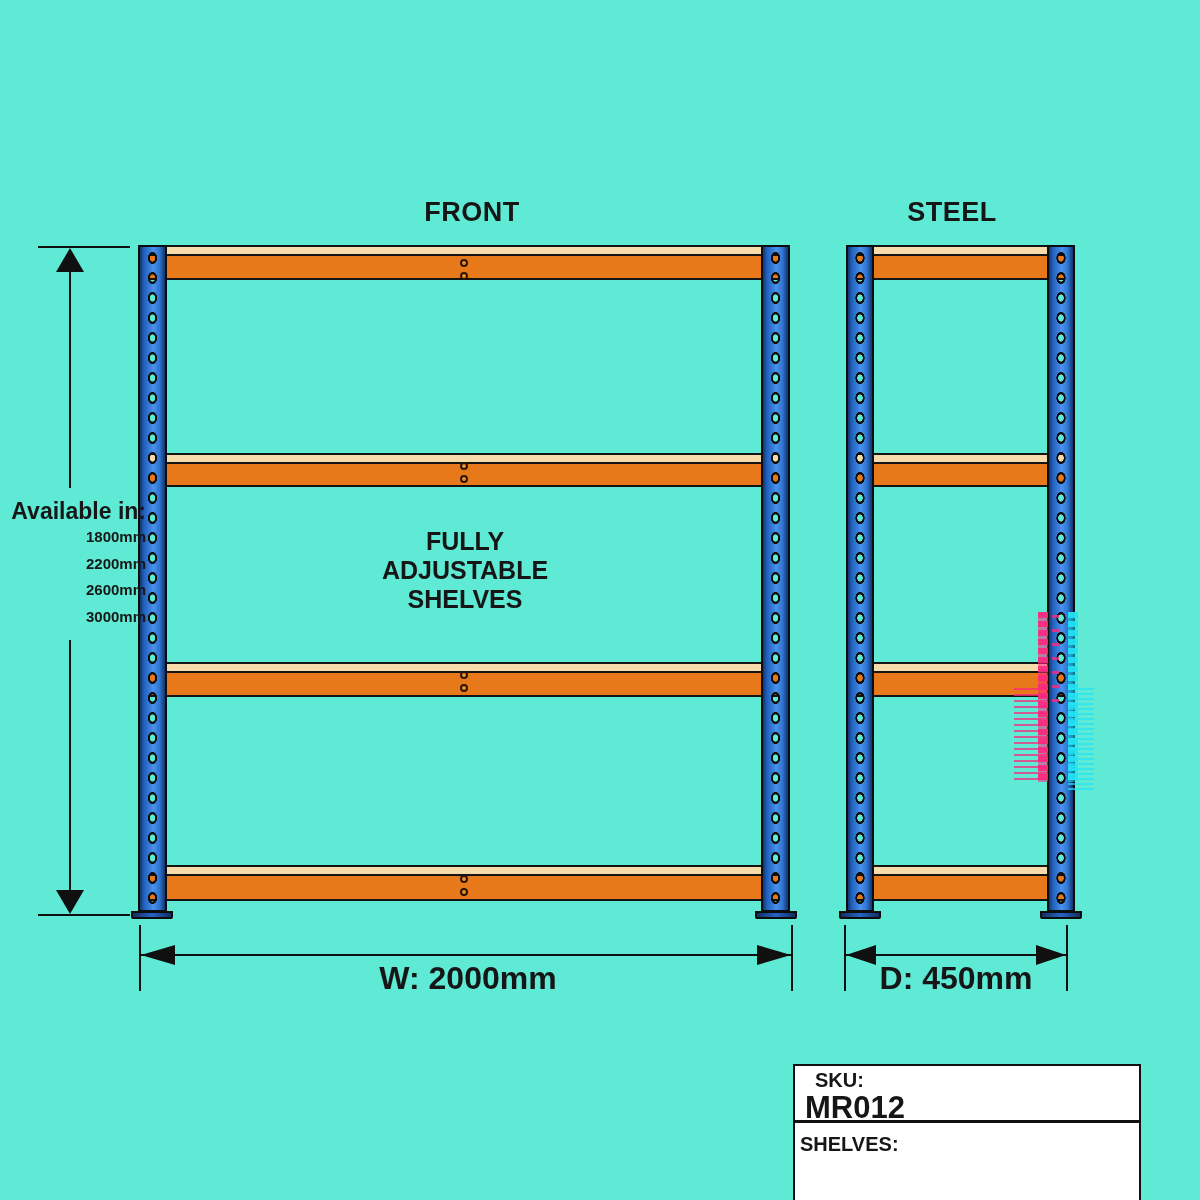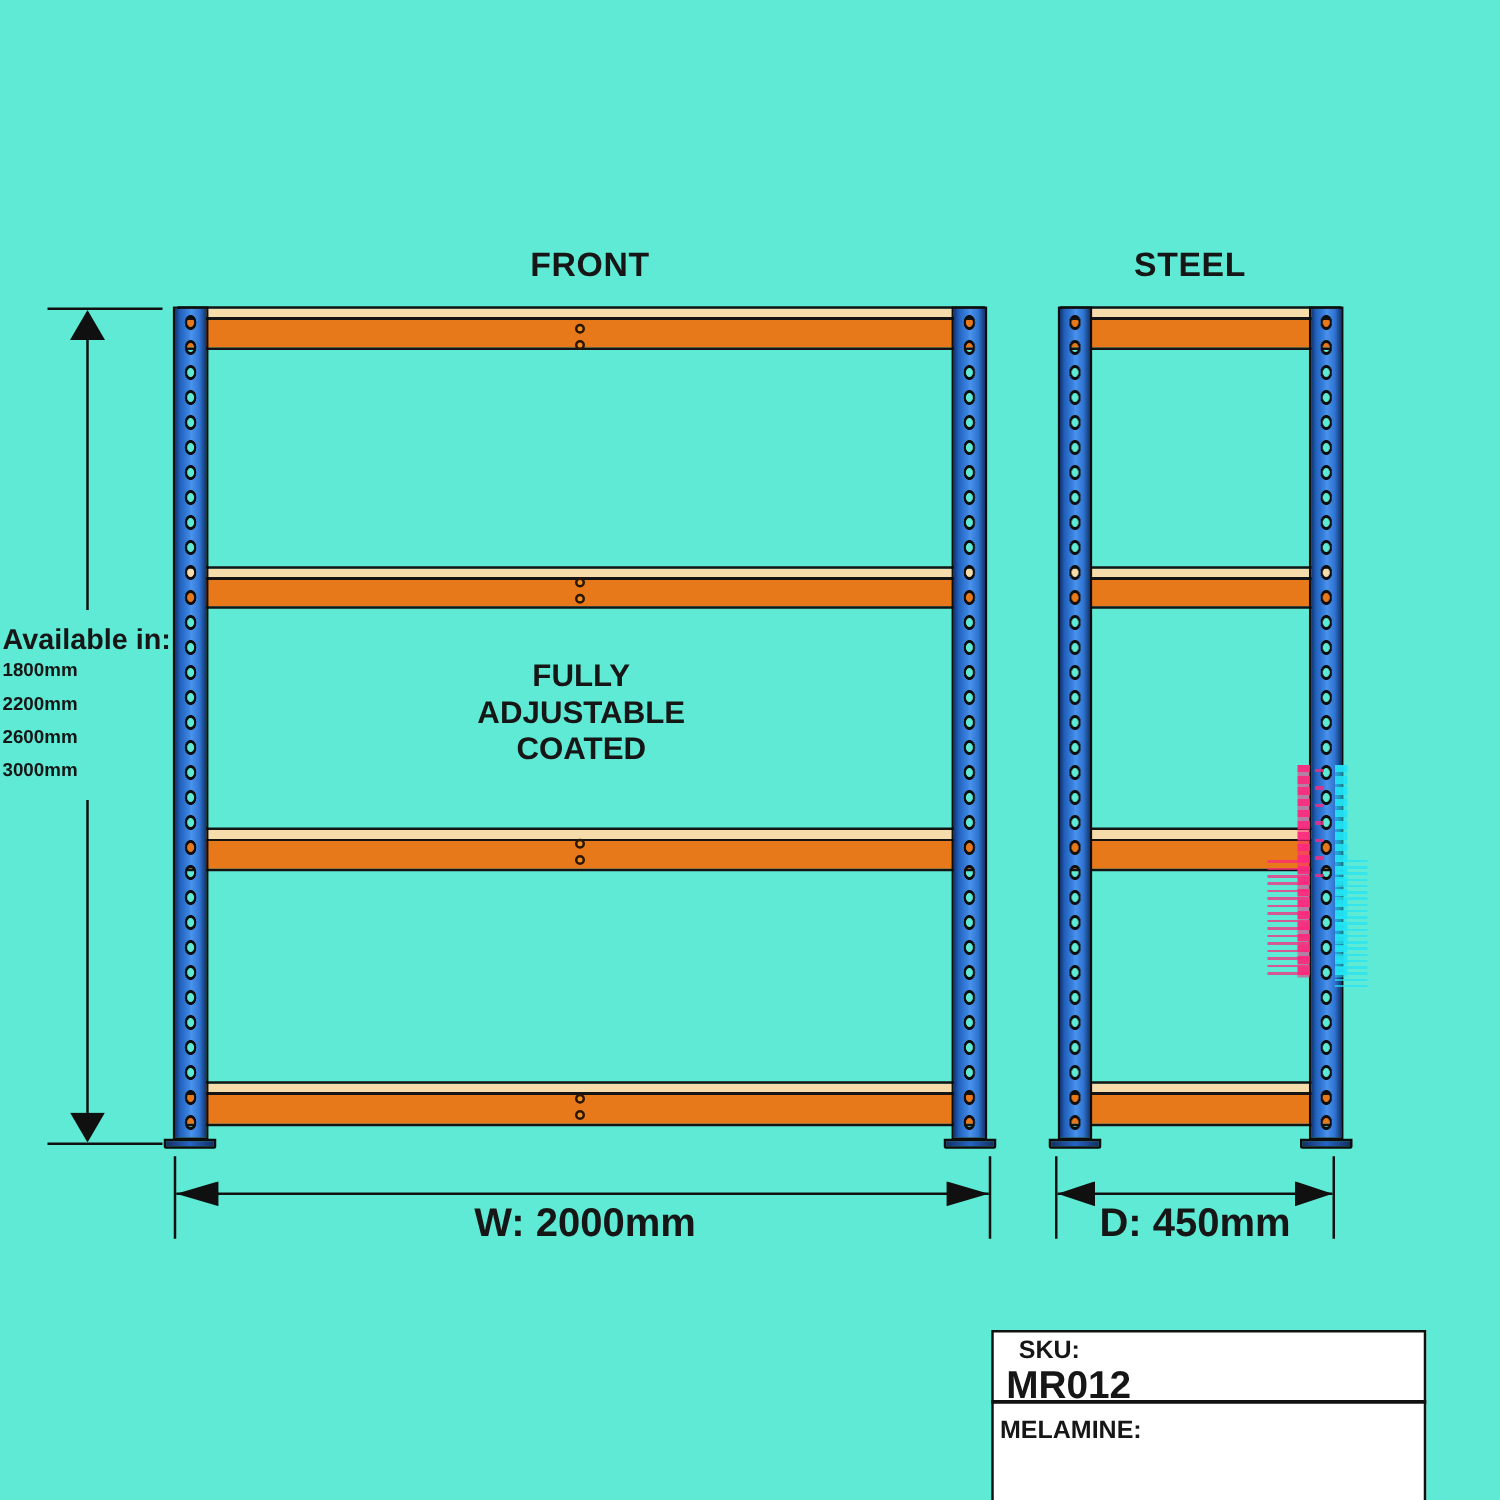--- a/index.html
+++ b/index.html
@@ -41,21 +41,21 @@
   .dim{position:absolute;background:#101010;z-index:4;}
   .arr{position:absolute;background:#101010;z-index:4;}
   .arr.up{clip-path:polygon(50% 0,0 100%,100% 100%);}
   .arr.down{clip-path:polygon(50% 100%,0 0,100% 0);}
   .arr.left{clip-path:polygon(0 50%,100% 0,100% 100%);}
   .arr.right{clip-path:polygon(100% 50%,0 0,0 100%);}
 
   
   .view-label{position:absolute;width:200px;text-align:center;font-size:27px;font-weight:700;letter-spacing:.5px;z-index:4;}
   .note{position:absolute;width:300px;text-align:center;font-size:25px;line-height:29px;font-weight:700;white-space:pre-line;z-index:4;}
-  .avail{position:absolute;width:144px;text-align:left;z-index:4;}
+  .avail{position:absolute;width:144px;text-align:right;z-index:4;}
   .avail .t{font-size:23px;font-weight:700;line-height:26px;}
   .avail .o{font-size:15px;font-weight:700;line-height:26.5px;}
   .dim-label{position:absolute;width:300px;text-align:center;font-size:32px;font-weight:700;z-index:4;}
 
   
   .info-box{position:absolute;left:793px;top:1064px;width:348px;height:150px;border:2.5px solid #111;background:#fff;z-index:4;}
   .info-div{position:absolute;left:793px;top:1120px;width:348px;height:2.5px;background:#111;z-index:5;}
   .ib-text{position:absolute;z-index:6;font-weight:700;}
 
   
@@ -93,21 +93,21 @@
     <div class="post" style="left:138px;top:245px;width:29px;height:667px;"></div>
     <div class="post-rings" style="left:138px;top:245px;width:29px;height:667px;"></div>
     <div class="post" style="left:761px;top:245px;width:29px;height:667px;"></div>
     <div class="post-rings" style="left:761px;top:245px;width:29px;height:667px;"></div>
 
     <div class="foot" style="left:131px;top:911px;width:42px;"></div>
     <div class="foot" style="left:755px;top:911px;width:42px;"></div>
 
     <div class="note" style="left:315px;top:527px;">FULLY
 ADJUSTABLE
-COATED</div>
+SHELVES</div>
   </div>
 
   <div>
     <div class="shelf" style="left:848px;top:245px;width:225px;height:35px;"></div>
     <div class="shelf" style="left:848px;top:453px;width:225px;height:34px;"></div>
     <div class="shelf" style="left:848px;top:662px;width:225px;height:35px;"></div>
     <div class="shelf" style="left:848px;top:865px;width:225px;height:36px;"></div>
 
     <div class="post" style="left:846px;top:245px;width:28px;height:667px;"></div>
     <div class="post-rings" style="left:846px;top:245px;width:28px;height:667px;"></div>
@@ -150,21 +150,21 @@
     <div class="dim" style="left:846px;top:954px;width:220px;height:2px;"></div>
     <div class="arr left" style="left:846px;top:945px;width:30px;height:20px;"></div>
     <div class="arr right" style="left:1036px;top:945px;width:30px;height:20px;"></div>
     <div class="dim-label" style="left:806px;top:960px;">D: 450mm</div>
   </div>
 
   <div class="info-box"></div>
   <div class="info-div"></div>
   <div class="ib-text" style="left:803px;top:1069px;font-size:20px;margin-left:12px;">SKU:</div>
   <div class="ib-text" style="left:805px;top:1090px;font-size:31px;">MR012</div>
-  <div class="ib-text" style="left:800px;top:1133px;font-size:20px;">MELAMINE:</div>
+  <div class="ib-text" style="left:800px;top:1133px;font-size:20px;">SHELVES:</div>
 
   <div>
     <div class="glitch g-mag" style="left:1038px;top:612px;width:10px;height:170px;"></div>
     <div class="glitch g-cyan" style="left:1068px;top:612px;width:10px;height:170px;"></div>
     <div class="glitch g-mag-streaks" style="left:1014px;top:688px;width:34px;height:92px;"></div>
     <div class="glitch g-cyan-streaks" style="left:1068px;top:688px;width:26px;height:104px;"></div>
     <div class="glitch g-dash" style="left:1052px;top:615px;width:7px;height:95px;"></div>
   </div>
 
 </div>

